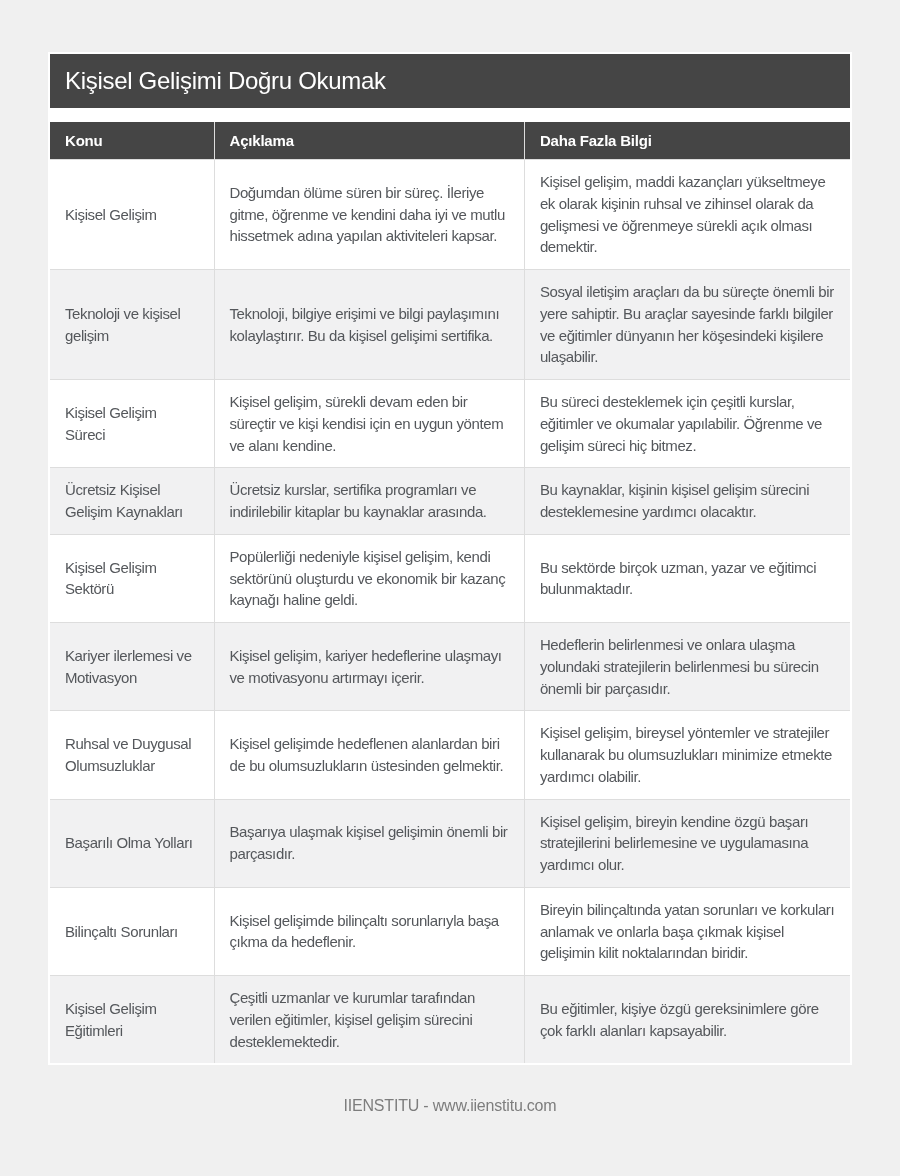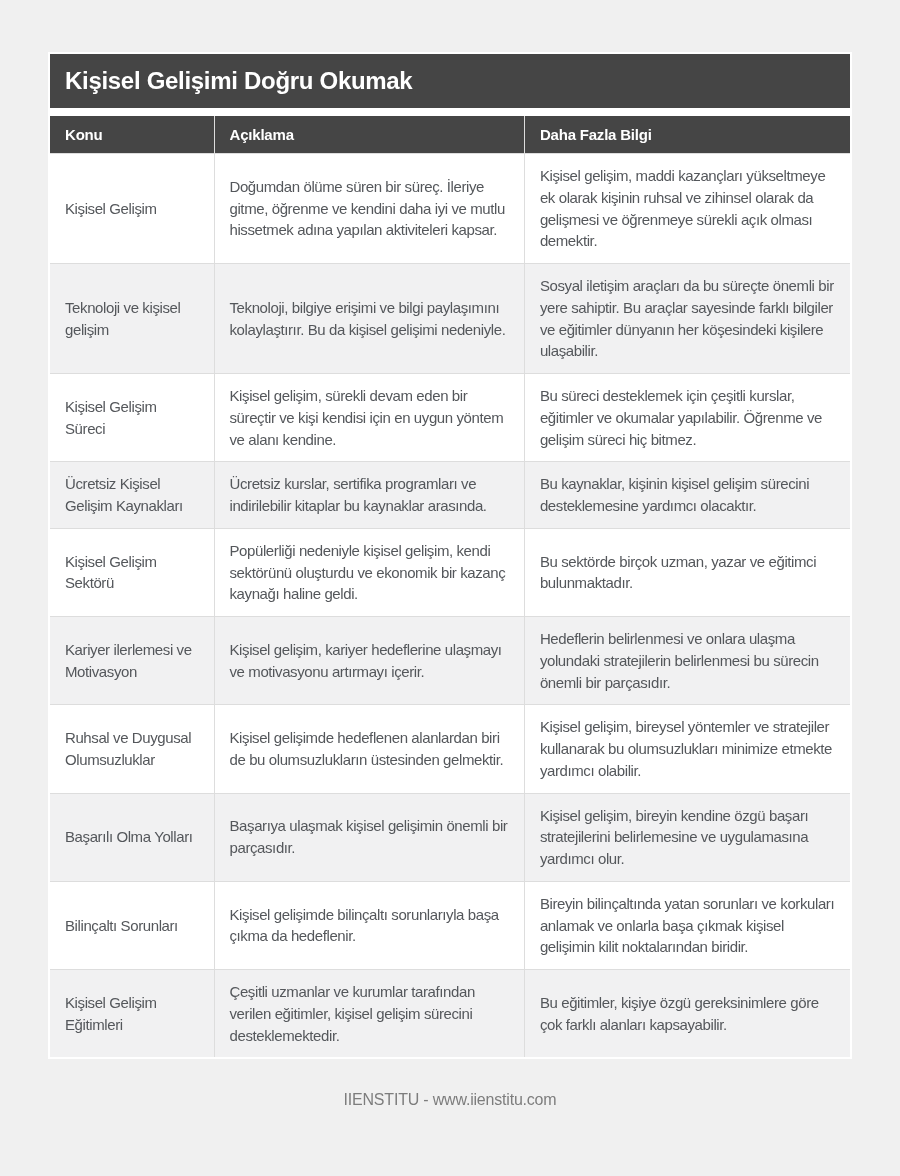--- a/index.html
+++ b/index.html
@@ -13,25 +13,25 @@
   .card {
     width: 804px;
     margin: 52px auto 0;
     background: #ffffff;
     padding: 2px;
   }
   .title-bar {
     background: #454545;
     color: #ffffff;
     font-size: 24px;
-    font-weight: bold;
+    font-weight: normal;
     letter-spacing: -0.3px;
     line-height: 30px;
     padding: 12px 15px;
-    margin-bottom: 8px;
+    margin-bottom: 14px;
   }
   table.content {
     width: 100%;
     border-collapse: collapse;
     border-style: hidden; 
     table-layout: fixed;
   }
   table.content th,
   table.content td {
     border: 1px solid #dddddd;
@@ -90,21 +90,21 @@
       </tr>
     </thead>
     <tbody>
       <tr>
         <td>Kişisel Gelişim</td>
         <td>Doğumdan ölüme süren bir süreç. İleriye gitme, öğrenme ve kendini daha iyi ve mutlu hissetmek adına yapılan aktiviteleri kapsar.</td>
         <td>Kişisel gelişim, maddi kazançları yükseltmeye ek olarak kişinin ruhsal ve zihinsel olarak da gelişmesi ve öğrenmeye sürekli açık olması demektir.</td>
       </tr>
       <tr>
         <td>Teknoloji ve kişisel gelişim</td>
-        <td>Teknoloji, bilgiye erişimi ve bilgi paylaşımını kolaylaştırır. Bu da kişisel gelişimi nedeniyle.</td>
+        <td>Teknoloji, bilgiye erişimi ve bilgi paylaşımını kolaylaştırır. Bu da kişisel gelişimi sertifika.</td>
         <td>Sosyal iletişim araçları da bu süreçte önemli bir yere sahiptir. Bu araçlar sayesinde farklı bilgiler ve eğitimler dünyanın her köşesindeki kişilere ulaşabilir.</td>
       </tr>
       <tr>
         <td>Kişisel Gelişim Süreci</td>
         <td>Kişisel gelişim, sürekli devam eden bir süreçtir ve kişi kendisi için en uygun yöntem ve alanı kendine.</td>
         <td>Bu süreci desteklemek için çeşitli kurslar, eğitimler ve okumalar yapılabilir. Öğrenme ve gelişim süreci hiç bitmez.</td>
       </tr>
       <tr>
         <td>Ücretsiz Kişisel Gelişim Kaynakları</td>
         <td>Ücretsiz kurslar, sertifika programları ve indirilebilir kitaplar bu kaynaklar arasında.</td>

